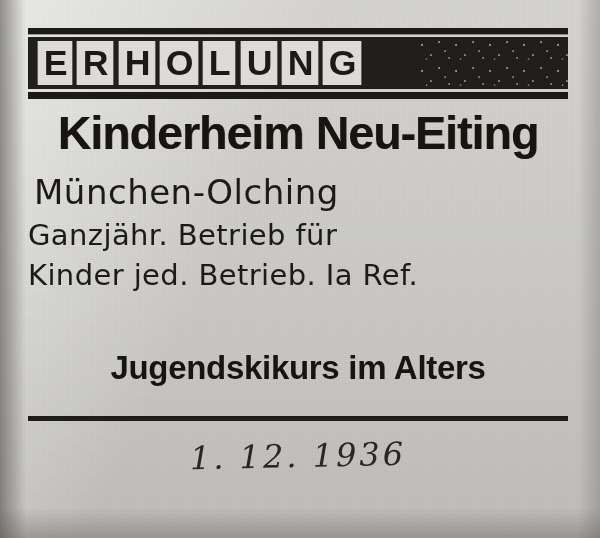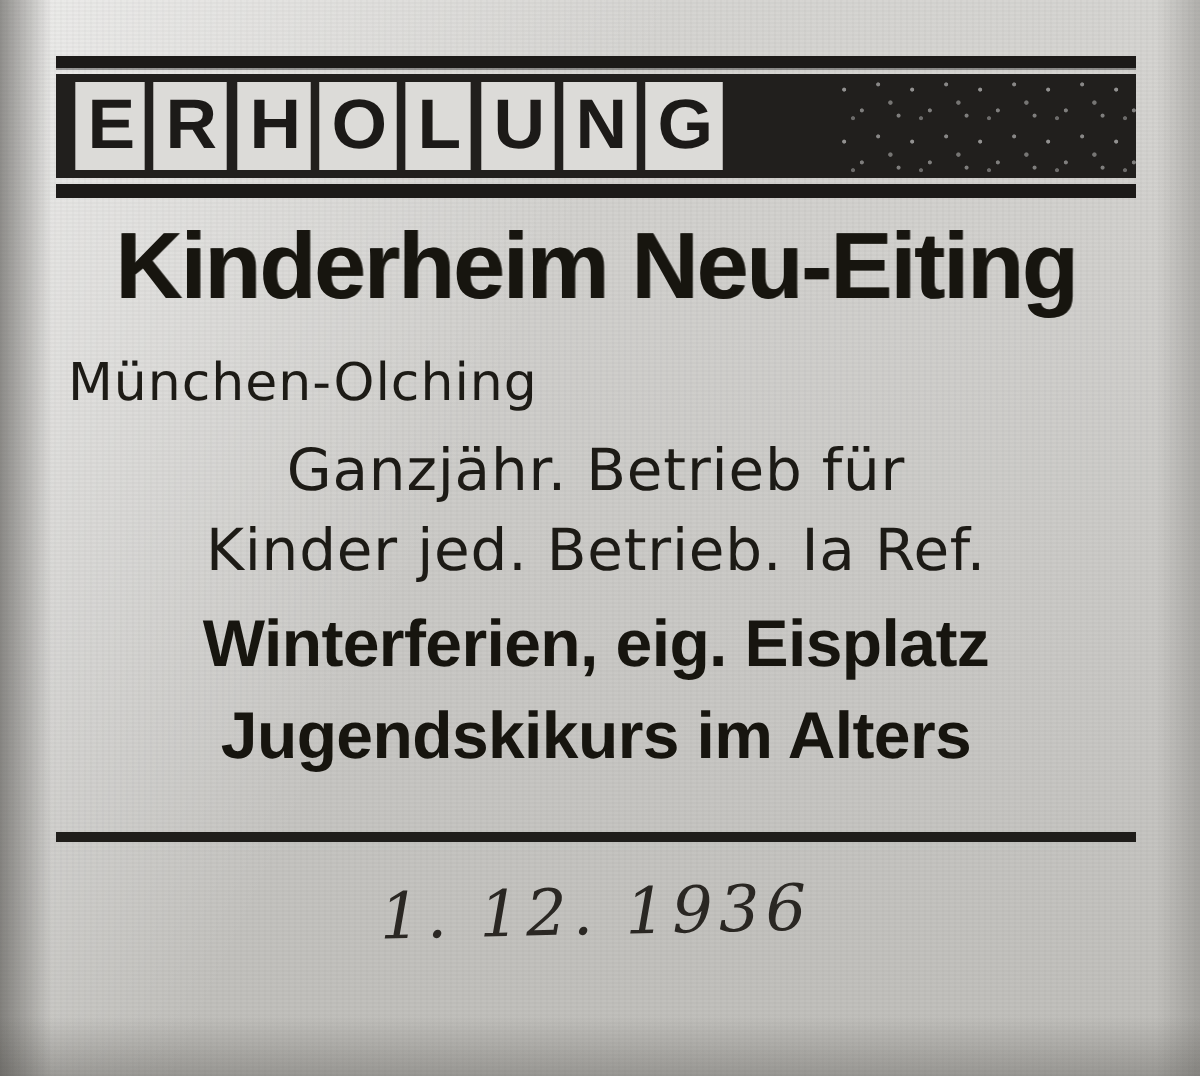--- a/index.html
+++ b/index.html
@@ -134,31 +134,31 @@
     position: absolute;
     left: 0;
     top: 146px;
     width: 540px;
     display: flex;
     justify-content: space-between;
     align-items: baseline;
     padding: 0 6px;
     box-sizing: border-box;
     font-family: "DejaVu Sans", sans-serif;
-    font-size: 26px;
+    font-size: 34px;
     line-height: 36px;
     color: #1d1b16;
     letter-spacing: 0.5px;
   }
 
   .line-center {
     position: absolute;
     left: 0;
     width: 540px;
-    text-align: center;
+    text-align: left;
     font-family: "DejaVu Sans", sans-serif;
     font-size: 29px;
     line-height: 34px;
     color: #1d1b16;
     letter-spacing: 0.4px;
   }
   .line-center.l2 { top: 190px; }
   .line-center.l3 { top: 230px; }
 
   .line-bold {
@@ -250,21 +250,20 @@
 
     <div class="headline">Kinderheim Neu-Eiting</div>
 
     <div class="line-city">
       <span>München-Olching</span>
     </div>
 
     <div class="line-center l2">Ganzjähr. Betrieb für</div>
     <div class="line-center l3">Kinder jed. Betrieb. Ia Ref.</div>
 
-    <div class="line-bold b1">Winterferien, eig. Eisplatz</div>
     <div class="line-bold b2">Jugendskikurs im Alters</div>
 
     <div class="rule-bottom"></div>
 
     <div class="date-hand">1. 12. 1936</div>
 
   </div>
 
   <div class="edge-shade-left"></div>
   <div class="edge-shade-right"></div>

